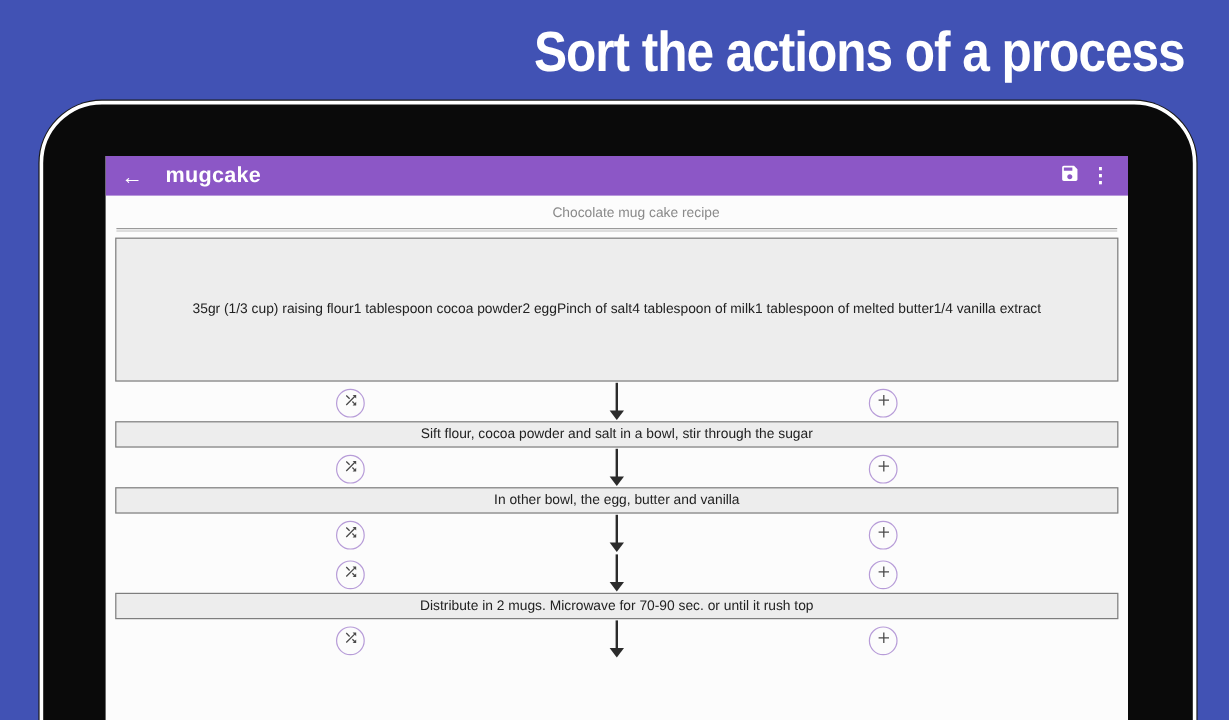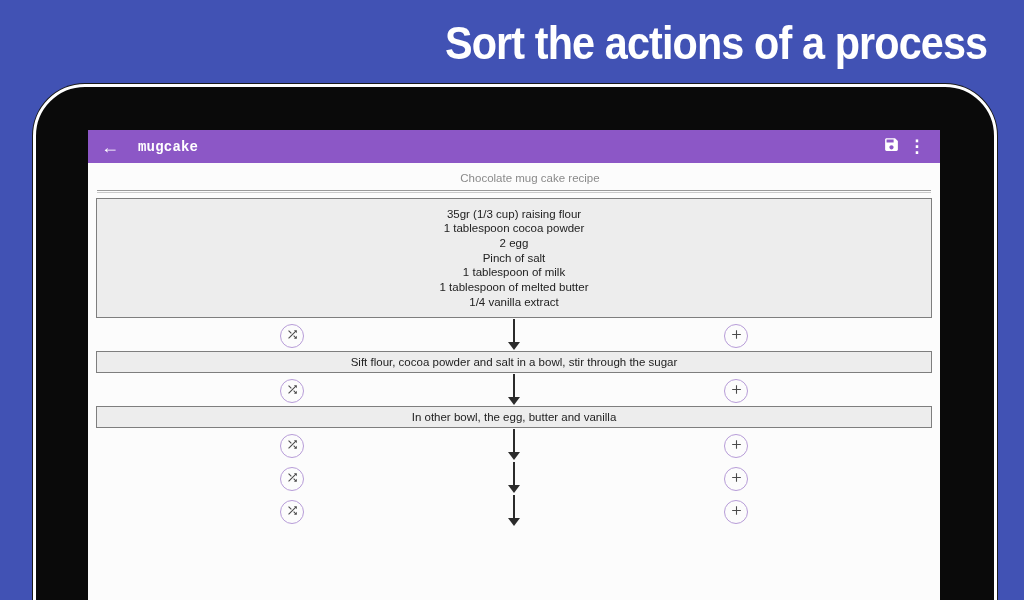--- a/index.html
+++ b/index.html
@@ -16,32 +16,32 @@
   .tablet{position:absolute;left:33px;top:84px;width:958px;height:700px;
     background:#0a0a0a;border:3px solid #ffffff;border-radius:52px;
     box-shadow:0 0 0 1px #1a1a1a;}
   .screen{position:absolute;left:52px;top:43px;width:852px;height:600px;
     background:#fcfcfc;overflow:hidden;}
 
   
   .toolbar{position:relative;height:33px;background:#8c57c6;
     display:flex;align-items:center;color:#fff;}
   .back-btn{width:18px;margin-left:13px;font-size:18px;line-height:18px;cursor:pointer;}
-  .tb-title{margin-left:19px;font-size:14px;font-weight:700;letter-spacing:.2px;font-family:Liberation Mono, monospace;}
+  .tb-title{margin-left:19px;font-size:18px;font-weight:700;letter-spacing:.2px;}
   .tb-actions{position:absolute;right:10px;top:0;height:33px;display:flex;align-items:center;}
   .tb-icon{width:26px;height:26px;display:flex;align-items:center;justify-content:center;cursor:pointer;}
   .overflow-glyph{font-size:17px;font-weight:700;letter-spacing:0;line-height:16px;}
 
   
   .content{position:relative;width:852px;height:567px;}
   .recipe-title{padding-top:9px;text-align:center;color:#8a8a8a;font-size:11.5px;height:16px;padding-left:32px;}
   .title-underline{margin:2px 9px 0 9px;border-top:1px solid #9a9a9a;border-bottom:1px solid #c9c9c9;height:1px;}
 
   .flow-box{margin:0 8px;background:#ededed;border:1px solid #7e7e7e;
-    display:flex;flex-direction:column;align-items:center;justify-content:center;
+    display:flex;align-items:center;justify-content:center;
     color:#222;font-size:11.5px;text-align:right;}
   .ingredients{margin-top:5px;height:118px;line-height:14.7px;}
   .step-box{height:20px;}
   .step-box.last{height:22px;}
 
   .connector{position:relative;height:33px;margin:0 8px;}
   .circle-btn{position:absolute;top:50%;width:22px;height:22px;margin-top:-11px;
     border:1.5px solid #b79cd8;border-radius:50%;
     display:flex;align-items:center;justify-content:center;cursor:pointer;background:transparent;}
   .swap-btn{left:184px;}
@@ -85,21 +85,21 @@
       <div class="content">
 
         <div class="recipe-title">Chocolate mug cake recipe</div>
         <div class="title-underline"></div>
 
         <div class="flow-box ingredients">
           <div>35gr (1/3 cup) raising flour</div>
           <div>1 tablespoon cocoa powder</div>
           <div>2 egg</div>
           <div>Pinch of salt</div>
-          <div>1 tablespoon of milk</div>
+          <div>4 tablespoon of milk</div>
           <div>1 tablespoon of melted butter</div>
           <div>1/4 vanilla extract</div>
         </div>
 
         <div class="connector">
           <div class="circle-btn swap-btn">
             <span><svg width="13" height="13" viewBox="0 0 24 24" fill="#4a4a4a">
                   <path d="M10.59 9.17L5.41 4 4 5.41l5.17 5.17 1.42-1.41zM14.5 4l2.04 2.04L4 18.59 5.41 20 17.96 7.46 20 9.5V4h-5.5zm.33 9.41l-1.41 1.41 3.13 3.13L14.5 20H20v-5.5l-2.04 2.04-3.13-3.13z"></path>
                 </svg></span>
           </div>
@@ -159,20 +159,21 @@
           <div class="arrow">
               <div class="shaft"></div>
               <div class="head"></div>
             </div>
           <div class="circle-btn add-btn">
             <span><svg width="13" height="13" viewBox="0 0 24 24" fill="none" stroke="#4a4a4a" stroke-width="2">
                   <path d="M12 4v16M4 12h16"></path>
                 </svg></span>
           </div>
         </div>
+        <div class="flow-box step-box">Distribute in 2 mugs. Microwave for 70-90 sec. or until it rush top</div>
 
         <div class="connector">
           <div class="circle-btn swap-btn">
             <span><svg width="13" height="13" viewBox="0 0 24 24" fill="#4a4a4a">
                   <path d="M10.59 9.17L5.41 4 4 5.41l5.17 5.17 1.42-1.41zM14.5 4l2.04 2.04L4 18.59 5.41 20 17.96 7.46 20 9.5V4h-5.5zm.33 9.41l-1.41 1.41 3.13 3.13L14.5 20H20v-5.5l-2.04 2.04-3.13-3.13z"></path>
                 </svg></span>
           </div>
           <div class="arrow">
               <div class="shaft"></div>
               <div class="head"></div>

